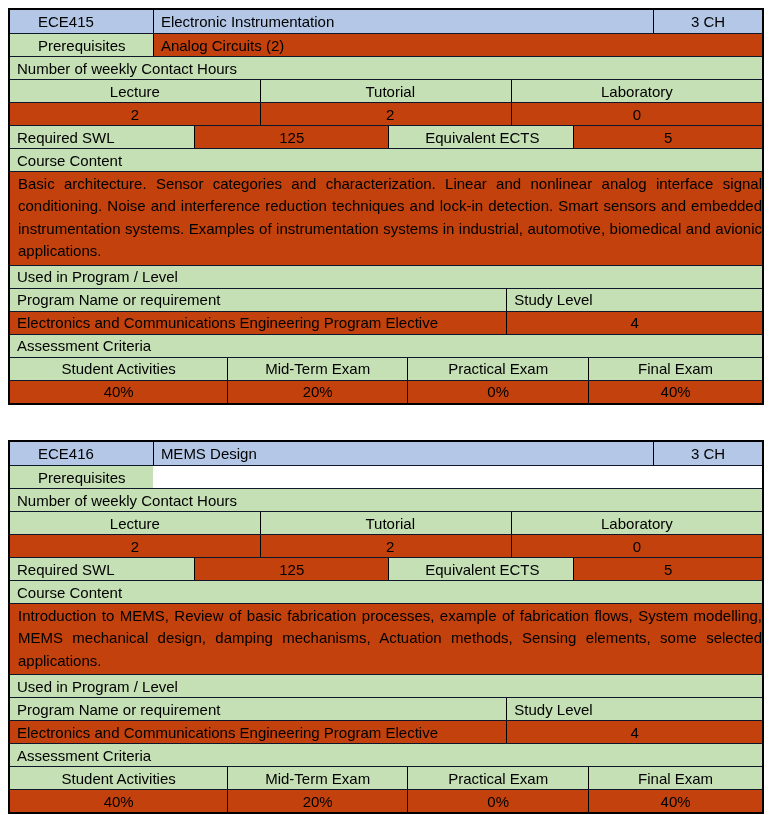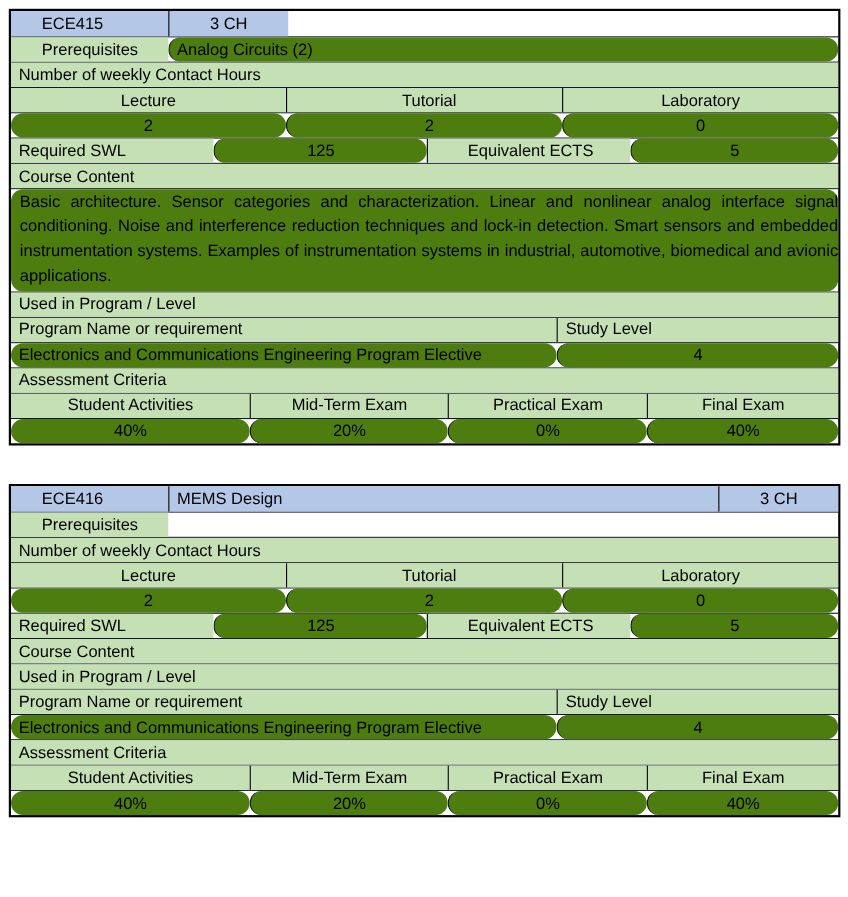--- a/index.html
+++ b/index.html
@@ -27,21 +27,21 @@
     display: flex;
     align-items: center;
     padding: 1px 7px;
     overflow: hidden;
     white-space: nowrap;
   }
   .cell + .cell { border-left: 1px solid #000; }
 
   .blue  { background: var(--header-blue, #B4C7E7); }
   .green { background: var(--label-green, #C5E0B4); }
-  .white { background: #4d7c0f; border-radius: 11px; }
+  .white { background: #c2410c; }
 
   .center { justify-content: center; text-align: right; }
   .full { width: 100%; }
 
   
   .w-code  { width: 19.0%; padding-left: 28px; }
   .w-title { width: 66.5%; }
   .w-ch    { width: 14.5%; }
   .w-prereq{ width: 81.0%; }
   .w-third1{ width: 33.2%; }
@@ -68,20 +68,21 @@
   }
   .content-t1 { min-height: 89px; }
   .content-t2 { min-height: 67px; }
 </style>
 </head>
 <body>
 
 <div class="course-table" id="course-table-1">
   <div class="row">
     <div class="cell blue w-code">ECE415</div>
+    <div class="cell blue w-title">Electronic Instrumentation</div>
     <div class="cell blue w-ch center">3 CH</div>
   </div>
   <div class="row">
     <div class="cell green w-code">Prerequisites</div>
     <div class="cell white w-prereq">Analog Circuits (2)</div>
   </div>
   <div class="row">
     <div class="cell green full">Number of weekly Contact Hours</div>
   </div>
   <div class="row">
@@ -158,20 +159,23 @@
   </div>
   <div class="row">
     <div class="cell green w-q1">Required SWL</div>
     <div class="cell white w-q2 center">125</div>
     <div class="cell green w-q3">Equivalent ECTS</div>
     <div class="cell white w-q4 center">5</div>
   </div>
   <div class="row">
     <div class="cell green full">Course Content</div>
   </div>
+  <div class="row content-row">
+    <div class="cell white full content-cell content-t2">Introduction to MEMS, Review of basic fabrication processes, example of fabrication flows, System modelling, MEMS mechanical design, damping mechanisms, Actuation methods, Sensing elements, some selected applications.</div>
+  </div>
   <div class="row">
     <div class="cell green full">Used in Program / Level</div>
   </div>
   <div class="row">
     <div class="cell green w-prog">Program Name or requirement</div>
     <div class="cell green w-level">Study Level</div>
   </div>
   <div class="row">
     <div class="cell white w-prog">Electronics and Communications Engineering Program Elective</div>
     <div class="cell white w-level center">4</div>

